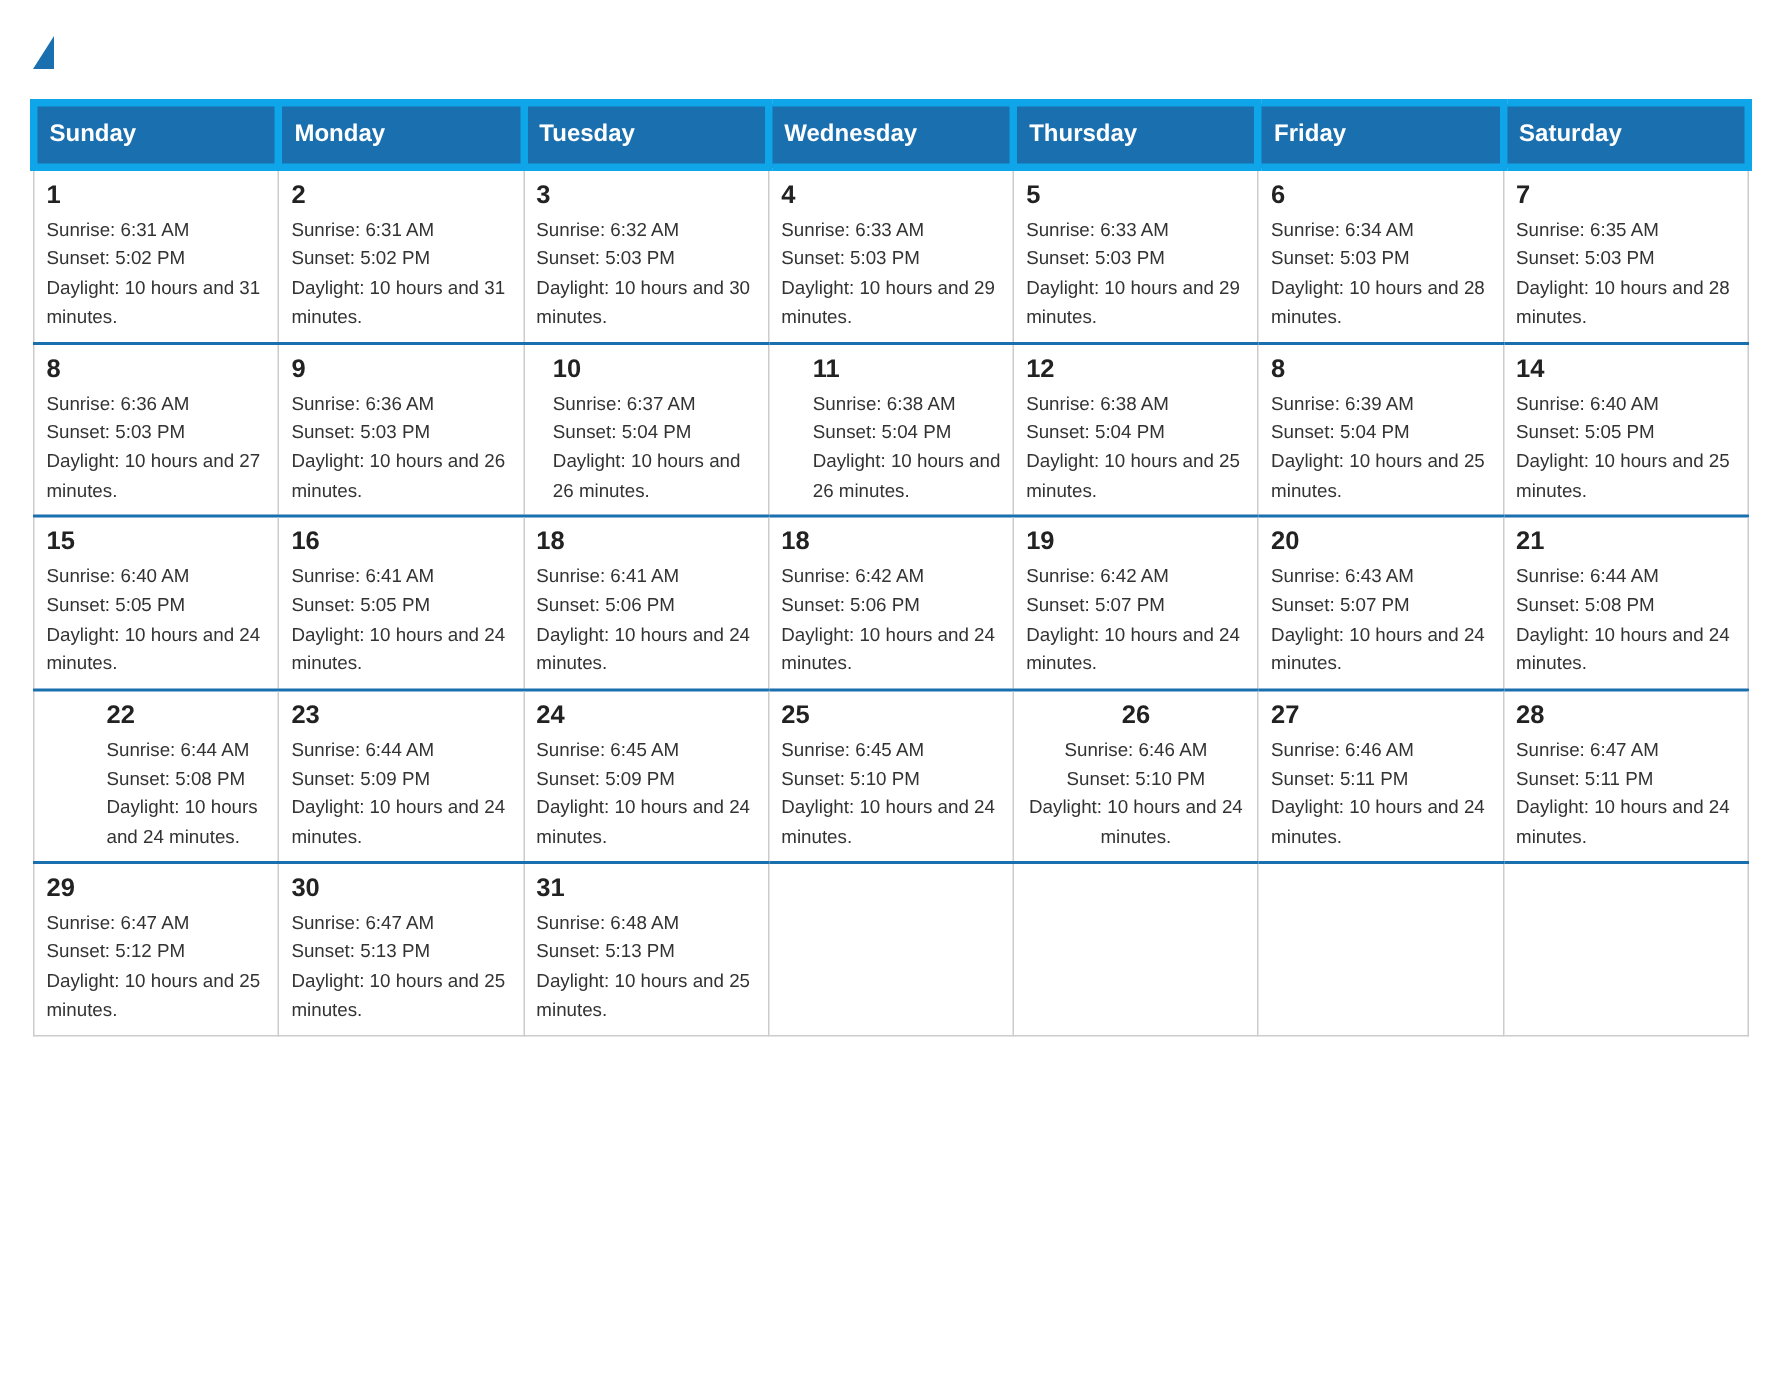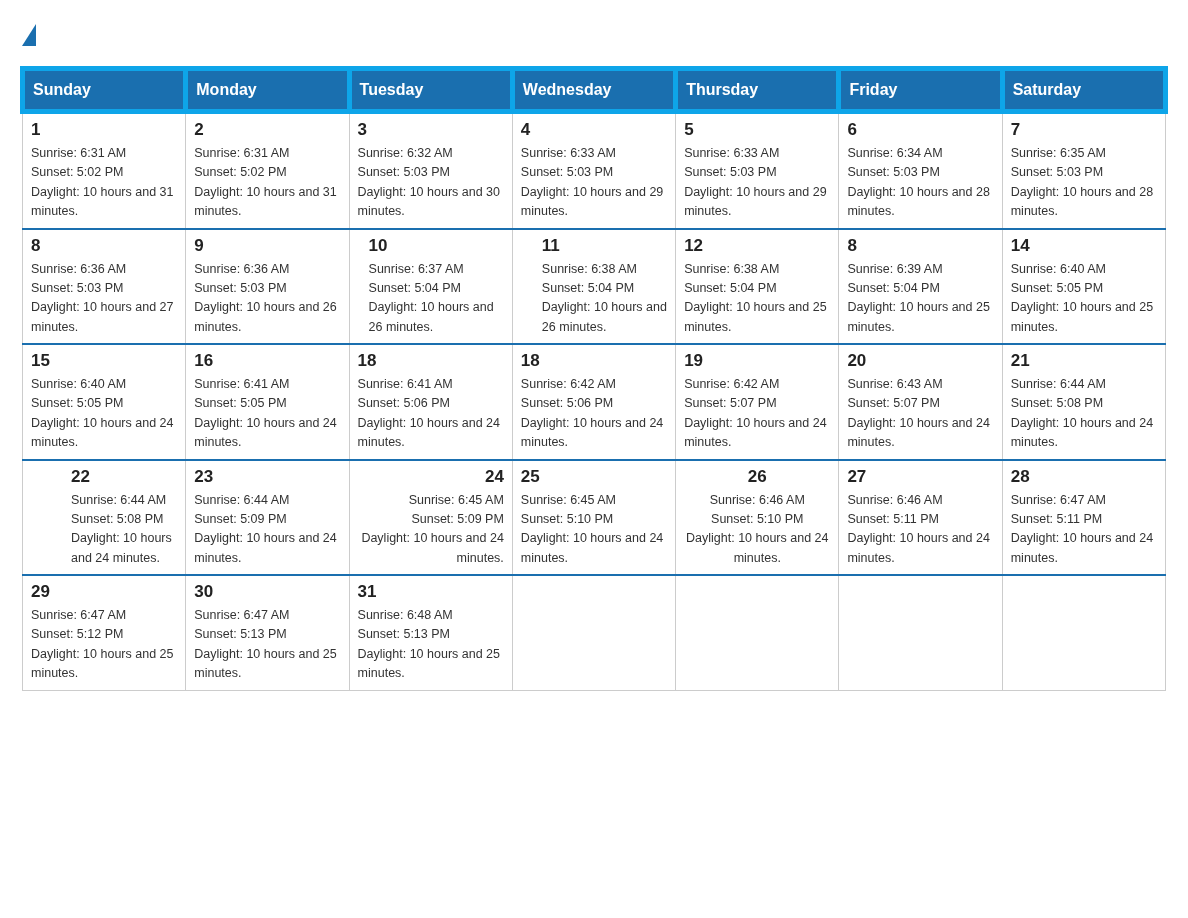--- a/index.html
+++ b/index.html
@@ -215,21 +215,21 @@
       </tr>
       <tr>
         <td style="border-top: 2px solid rgb(26, 111, 175); padding-left: 48px;">
           <span class="day-number">22</span>
           <div class="day-info">Sunrise: 6:44 AM<br>Sunset: 5:08 PM<br>Daylight: 10 hours and 24 minutes.</div>
         </td>
         <td style="border-top: 2px solid rgb(26, 111, 175);">
           <span class="day-number">23</span>
           <div class="day-info">Sunrise: 6:44 AM<br>Sunset: 5:09 PM<br>Daylight: 10 hours and 24 minutes.</div>
         </td>
-        <td style="border-top: 2px solid rgb(26, 111, 175); text-align: right;">
+        <td style="border-top: 2px solid rgb(26, 111, 175);">
           <span class="day-number">24</span>
           <div class="day-info">Sunrise: 6:45 AM<br>Sunset: 5:09 PM<br>Daylight: 10 hours and 24 minutes.</div>
         </td>
         <td style="border-top: 2px solid rgb(26, 111, 175);">
           <span class="day-number">25</span>
           <div class="day-info">Sunrise: 6:45 AM<br>Sunset: 5:10 PM<br>Daylight: 10 hours and 24 minutes.</div>
         </td>
         <td style="border-top: 2px solid rgb(26, 111, 175); text-align: center;">
           <span class="day-number">26</span>
           <div class="day-info">Sunrise: 6:46 AM<br>Sunset: 5:10 PM<br>Daylight: 10 hours and 24 minutes.</div>

